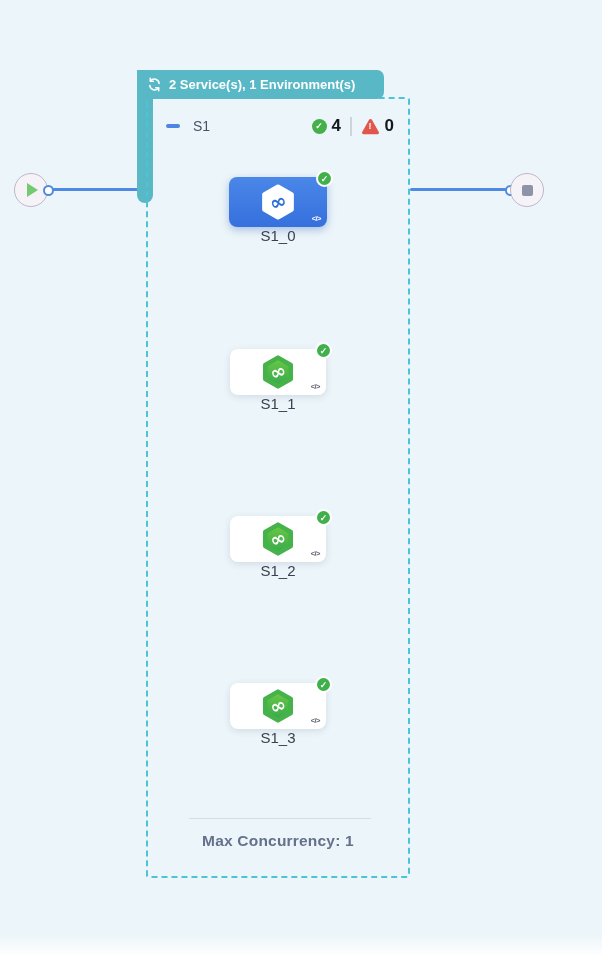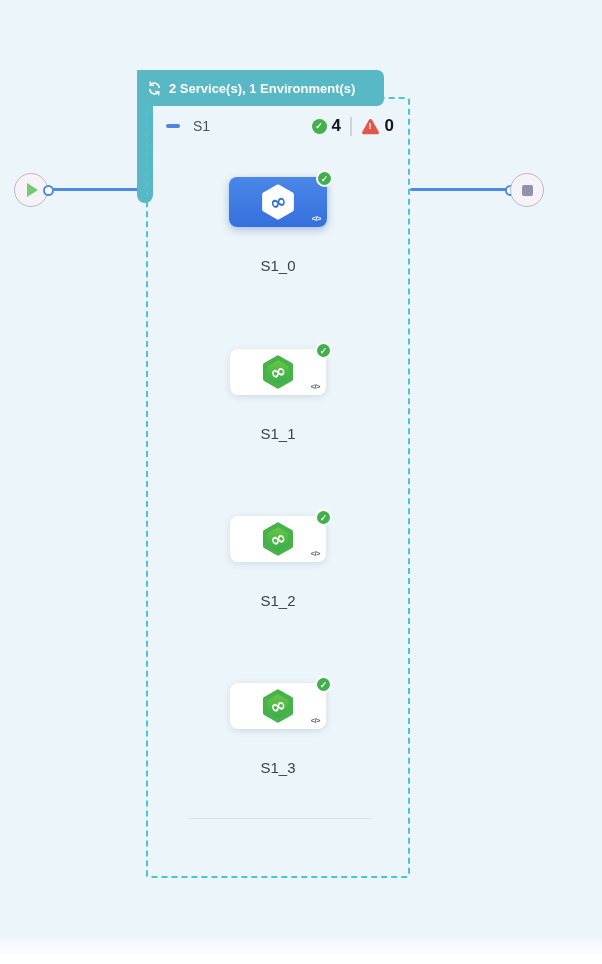--- a/index.html
+++ b/index.html
@@ -37,21 +37,21 @@
   }
   .port-left { left: 43px; }
   .port-right { left: 505px; }
 
   
   .flag-bar {
     position: absolute; left: 137px; top: 70px; width: 16px; height: 133px;
     background: #58b8c6; border-radius: 0 0 8px 8px; z-index: 1;
   }
   .badge {
-    position: absolute; left: 137px; top: 70px; width: 247px; height: 36px;
+    position: absolute; left: 137px; top: 70px; width: 247px; height: 29px;
     background: #58b8c6; border-radius: 7px 7px 7px 0;
     display: flex; align-items: center; gap: 7px; padding: 0 10px;
     color: #ffffff; font-size: 13px; font-weight: bold; z-index: 3;
     cursor: pointer;
   }
   .badge svg { flex: 0 0 auto; }
 
   
   .stage-box {
     position: absolute; left: 146px; top: 97px; width: 264px; height: 781px;
@@ -101,21 +101,21 @@
     position: absolute; right: 6px; bottom: 4px;
     font-size: 7.5px; font-weight: bold; color: #5b6270; letter-spacing: -0.5px;
   }
   .card.selected .code-glyph { color: #ffffff; }
   .check-badge {
     position: absolute; right: -6px; top: -7px; width: 17px; height: 17px;
     border-radius: 50%; background: #3fb04a; border: 2px solid #ffffff;
     color: #fff; font-size: 9px; font-weight: bold;
     display: flex; align-items: center; justify-content: center;
   }
-  .node-label { margin-top: 30px; font-size: 15px; color: #3b404f; }
+  .node-label { font-size: 15px; color: #3b404f; }
 
   .hex-inf-text {
     font-size: 21px; font-weight: bold; fill: #ffffff;
     font-family: "DejaVu Sans", sans-serif;
   }
   .card.selected .hex-inf-text { fill: #2f6fd8; }
 
   
   .footer-div {
     position: absolute; left: 41px; top: 719px; width: 182px; height: 1px;
@@ -231,16 +231,17 @@
           <polygon points="20,4 34.2,12.2 34.2,27.8 20,36 5.8,27.8 5.8,12.2" fill="url(#hexGreen)" stroke="#45b24a" stroke-width="5" stroke-linejoin="round"></polygon>
           <text class="hex-inf-text" x="20" y="27" text-anchor="middle" transform="rotate(-18 20 20)">∞</text>
         </svg>
         <span class="code-glyph">&lt;/&gt;</span>
         <span class="check-badge">✓</span>
       </div>
       <span class="node-label">S1_3</span>
     </div>
 
     <div class="footer-div"></div>
+    <div class="max-conc">Max Concurrency: 1</div>
   </div>
 
   <div class="bottom-fade"></div>
 </div>
 
 </body></html>

